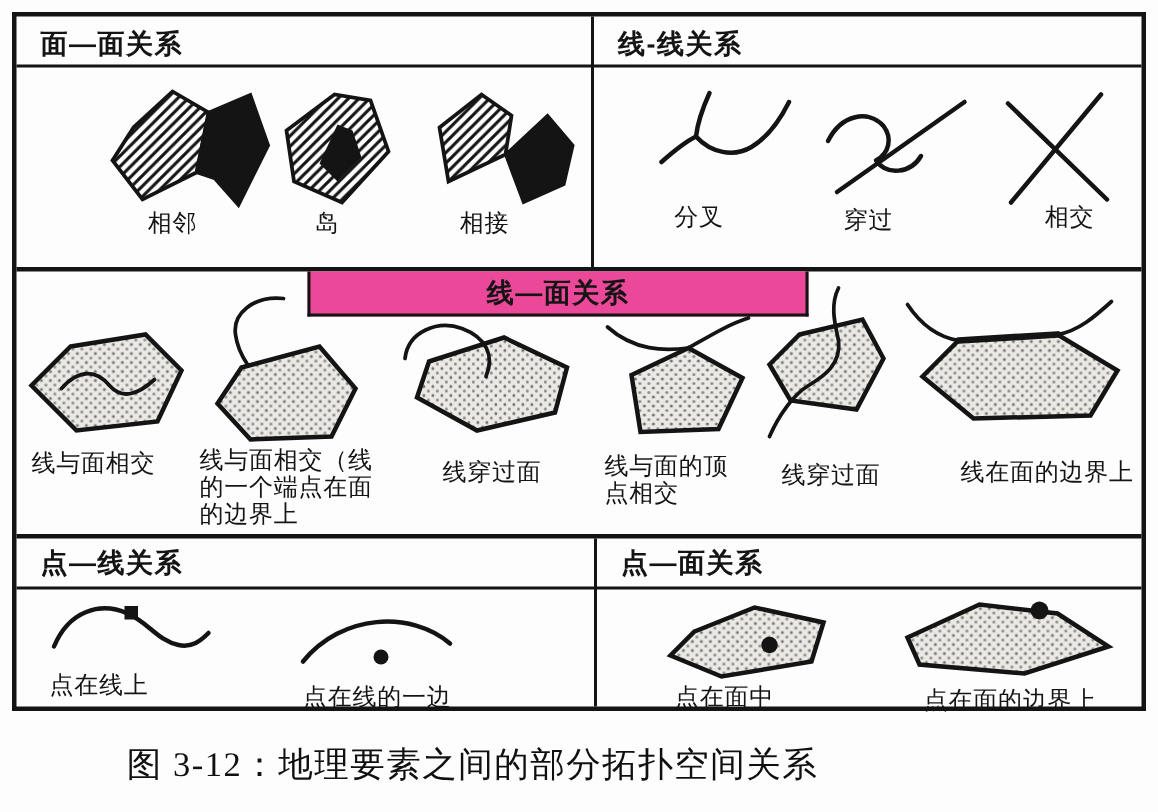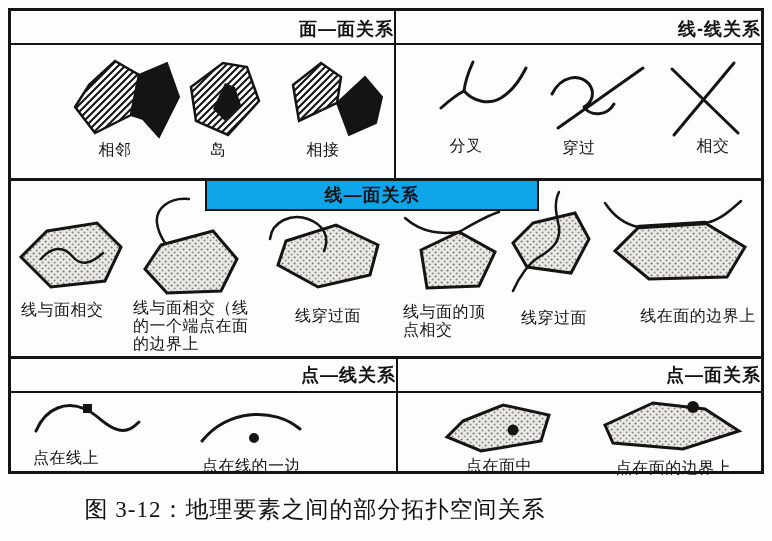--- a/index.html
+++ b/index.html
@@ -10,37 +10,37 @@
     font-family:"Liberation Sans","DejaVu Sans",sans-serif;
     color:#111;
     overflow:hidden;
   }
   .table {
     position:absolute; left:8px; top:8px; width:756px; height:466px;
     border:3px solid #141414; background:#fdfdfd;
   }
   .hline, .vline { position:absolute; background:#141414; }
   .cell-title {
-    position:absolute; text-align:right; font-weight:bold;
-    font-size:18px; letter-spacing:1px; color:#141414;
+    position:absolute; text-align:left; font-weight:bold;
+    font-size:18px; letter-spacing:1px; color:#141414;margin-left:16px;
   }
   .fig { position:absolute; }
   .fig svg { display:block; }
   .lbl {
     position:absolute; font-weight:normal; font-size:16px; color:#141414;
     text-align:center; line-height:18px; letter-spacing:0.5px;
   }
   .lbl.left { text-align:left; }
   .mid-header-box {
     position:absolute; left:194px; top:170px; width:334px; height:30px;
     border-left:2px solid #141414; border-right:2px solid #141414;
     border-bottom:2px solid #141414;
     display:flex; align-items:center; justify-content:center;
     font-weight:bold; font-size:18px; letter-spacing:1px; color:#141414;
-    background:#0ea5e9;
+    background:#ec4899;
   }
   .caption {
     position:absolute; left:0; top:494px; width:630px; text-align:center;
     font-family:"Liberation Serif","DejaVu Serif",serif;
     font-size:23px; color:#101010; letter-spacing:1px;
   }
   .stroke { stroke:#141414; fill:none; stroke-linecap:round; stroke-linejoin:round; }
 </style>
 </head>
 <body>
@@ -187,21 +187,21 @@
     </svg>
   </div>
   <div class="lbl" style="left:178px;top:446px;width:125px">点在线的一边</div>
 
   <div class="fig" style="left:428px;top:388px">
     <svg width="118" height="56" viewBox="0 0 118 56">
       <path d="M24,22 L64,6 L110,16 L102,42 L42,52 L8,38 Z" fill="url(#stipple)" stroke="#141414" stroke-width="3"></path>
       <circle cx="74" cy="31" r="5.5" fill="#141414"></circle>
     </svg>
   </div>
-  <div class="lbl" style="left:438px;top:446px;width:100px">点在面中</div>
+  <div class="lbl" style="left:422px;top:446px;width:100px">点在面中</div>
 
   <div class="fig" style="left:578px;top:384px">
     <svg width="160" height="62" viewBox="0 0 160 62">
       <path d="M16,30 L64,8 L116,14 L150,36 L94,54 L24,48 Z" fill="url(#stipple)" stroke="#141414" stroke-width="3"></path>
       <circle cx="104" cy="12" r="6" fill="#141414"></circle>
     </svg>
   </div>
   <div class="lbl" style="left:590px;top:448px;width:145px">点在面的边界上</div>
 
 </div>

